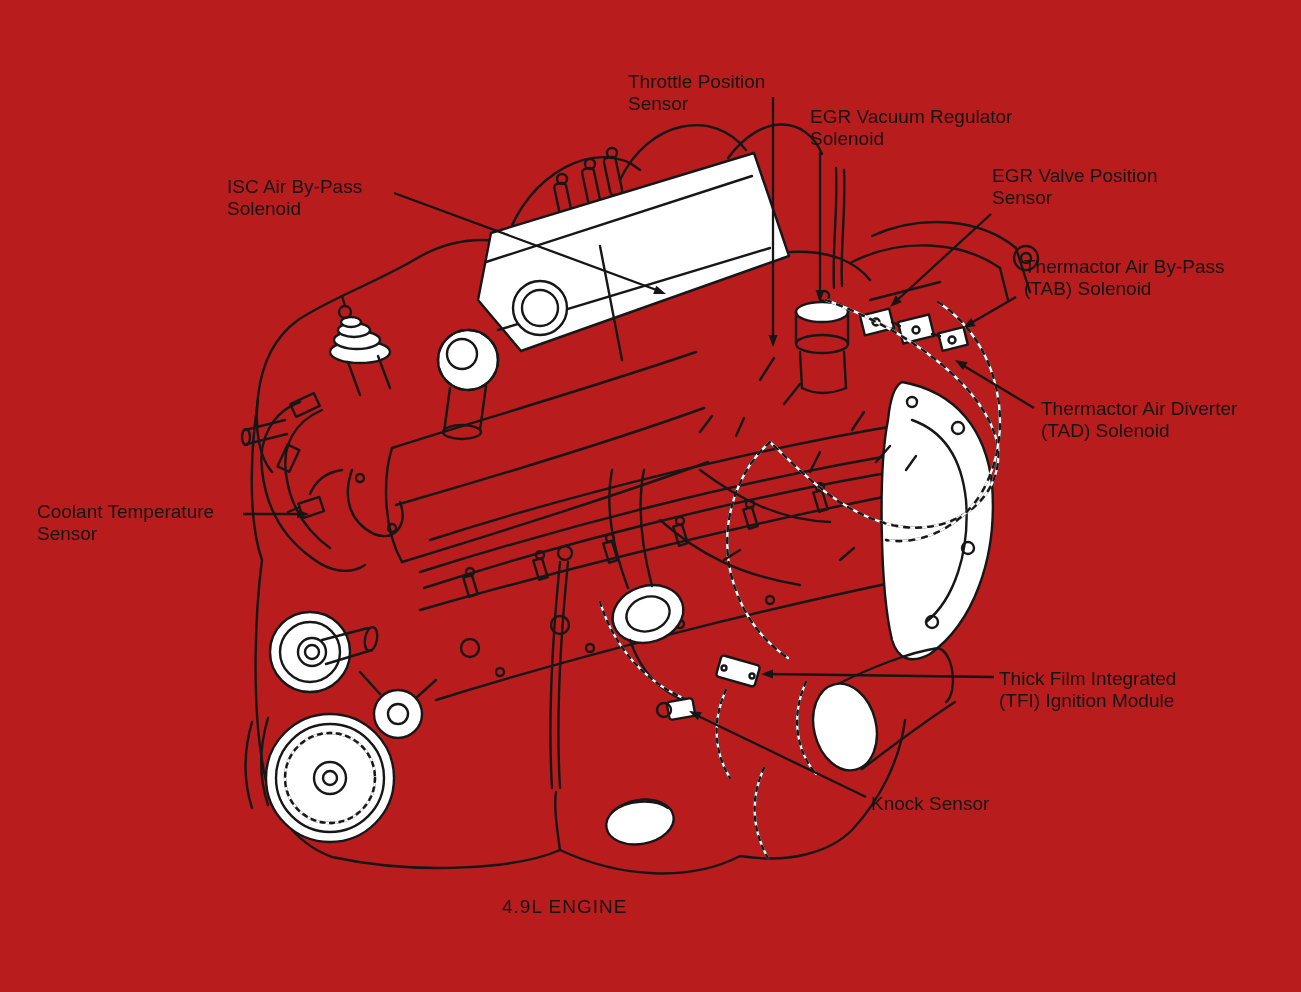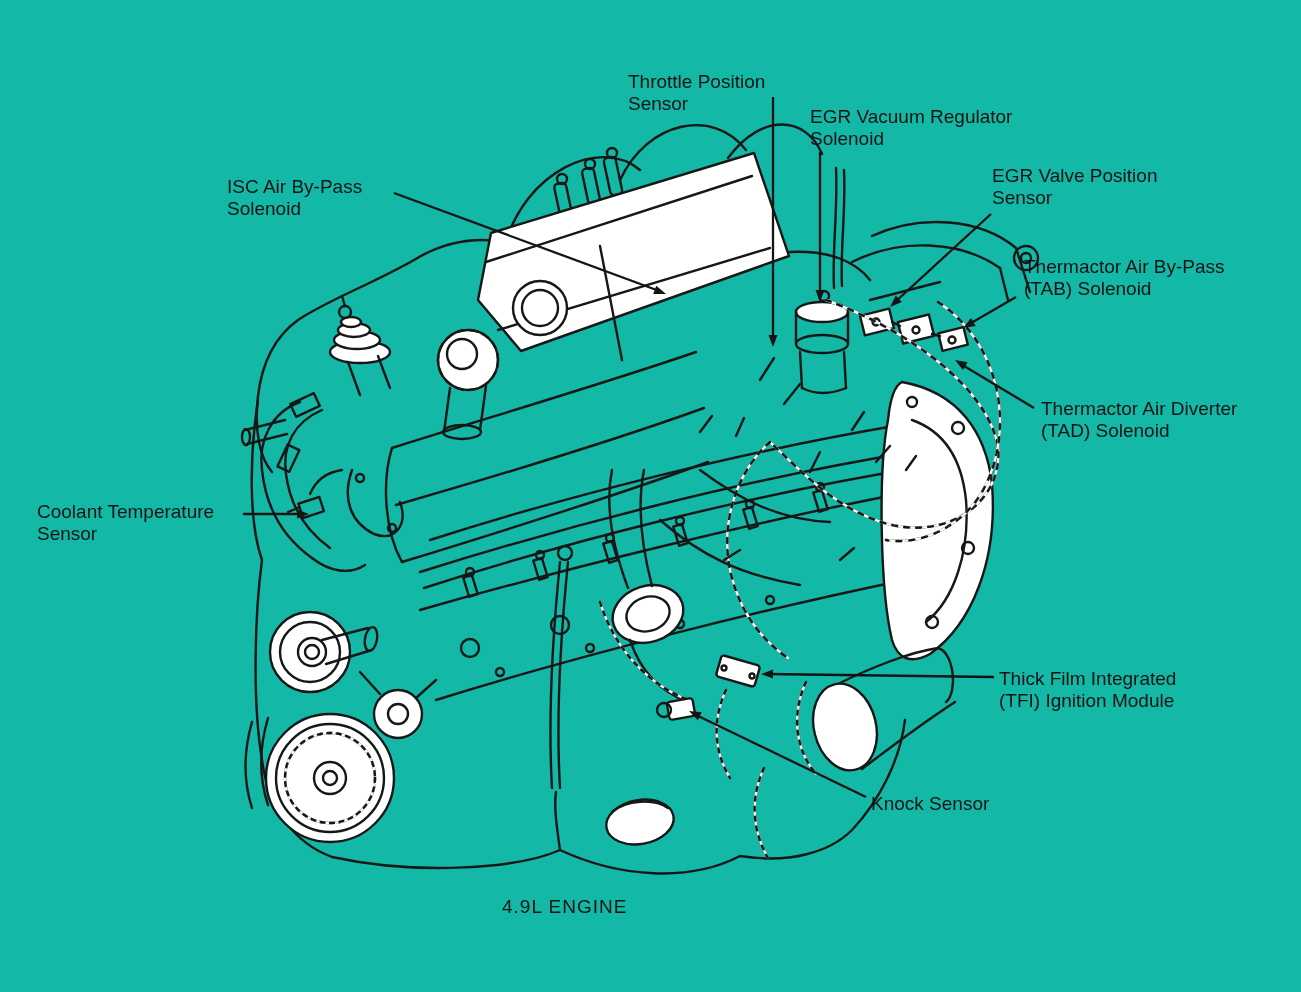--- a/index.html
+++ b/index.html
@@ -1,20 +1,20 @@
 <!DOCTYPE html>
 <html><head>
 <meta charset="utf-8">
 <style>
   html,body{margin:0;padding:0;background:#e8e8e8;}
   .stage{
     position:relative;
     width:1301px;height:992px;
     margin:0 auto;
-    background:#14b8a6;
+    background:#b91c1c;
     overflow:hidden;
     font-family:"Liberation Sans", sans-serif;
   }
   svg{position:absolute;left:0;top:0;display:block;}
   .art path,.art circle,.art ellipse,.art line,.art polyline,.art rect{
     fill:none;stroke:#171717;stroke-width:2.4;
     stroke-linecap:round;stroke-linejoin:round;
   }
   .art .fillw{fill:#ffffff;}
   .art .band-edge{stroke:#171717;}

